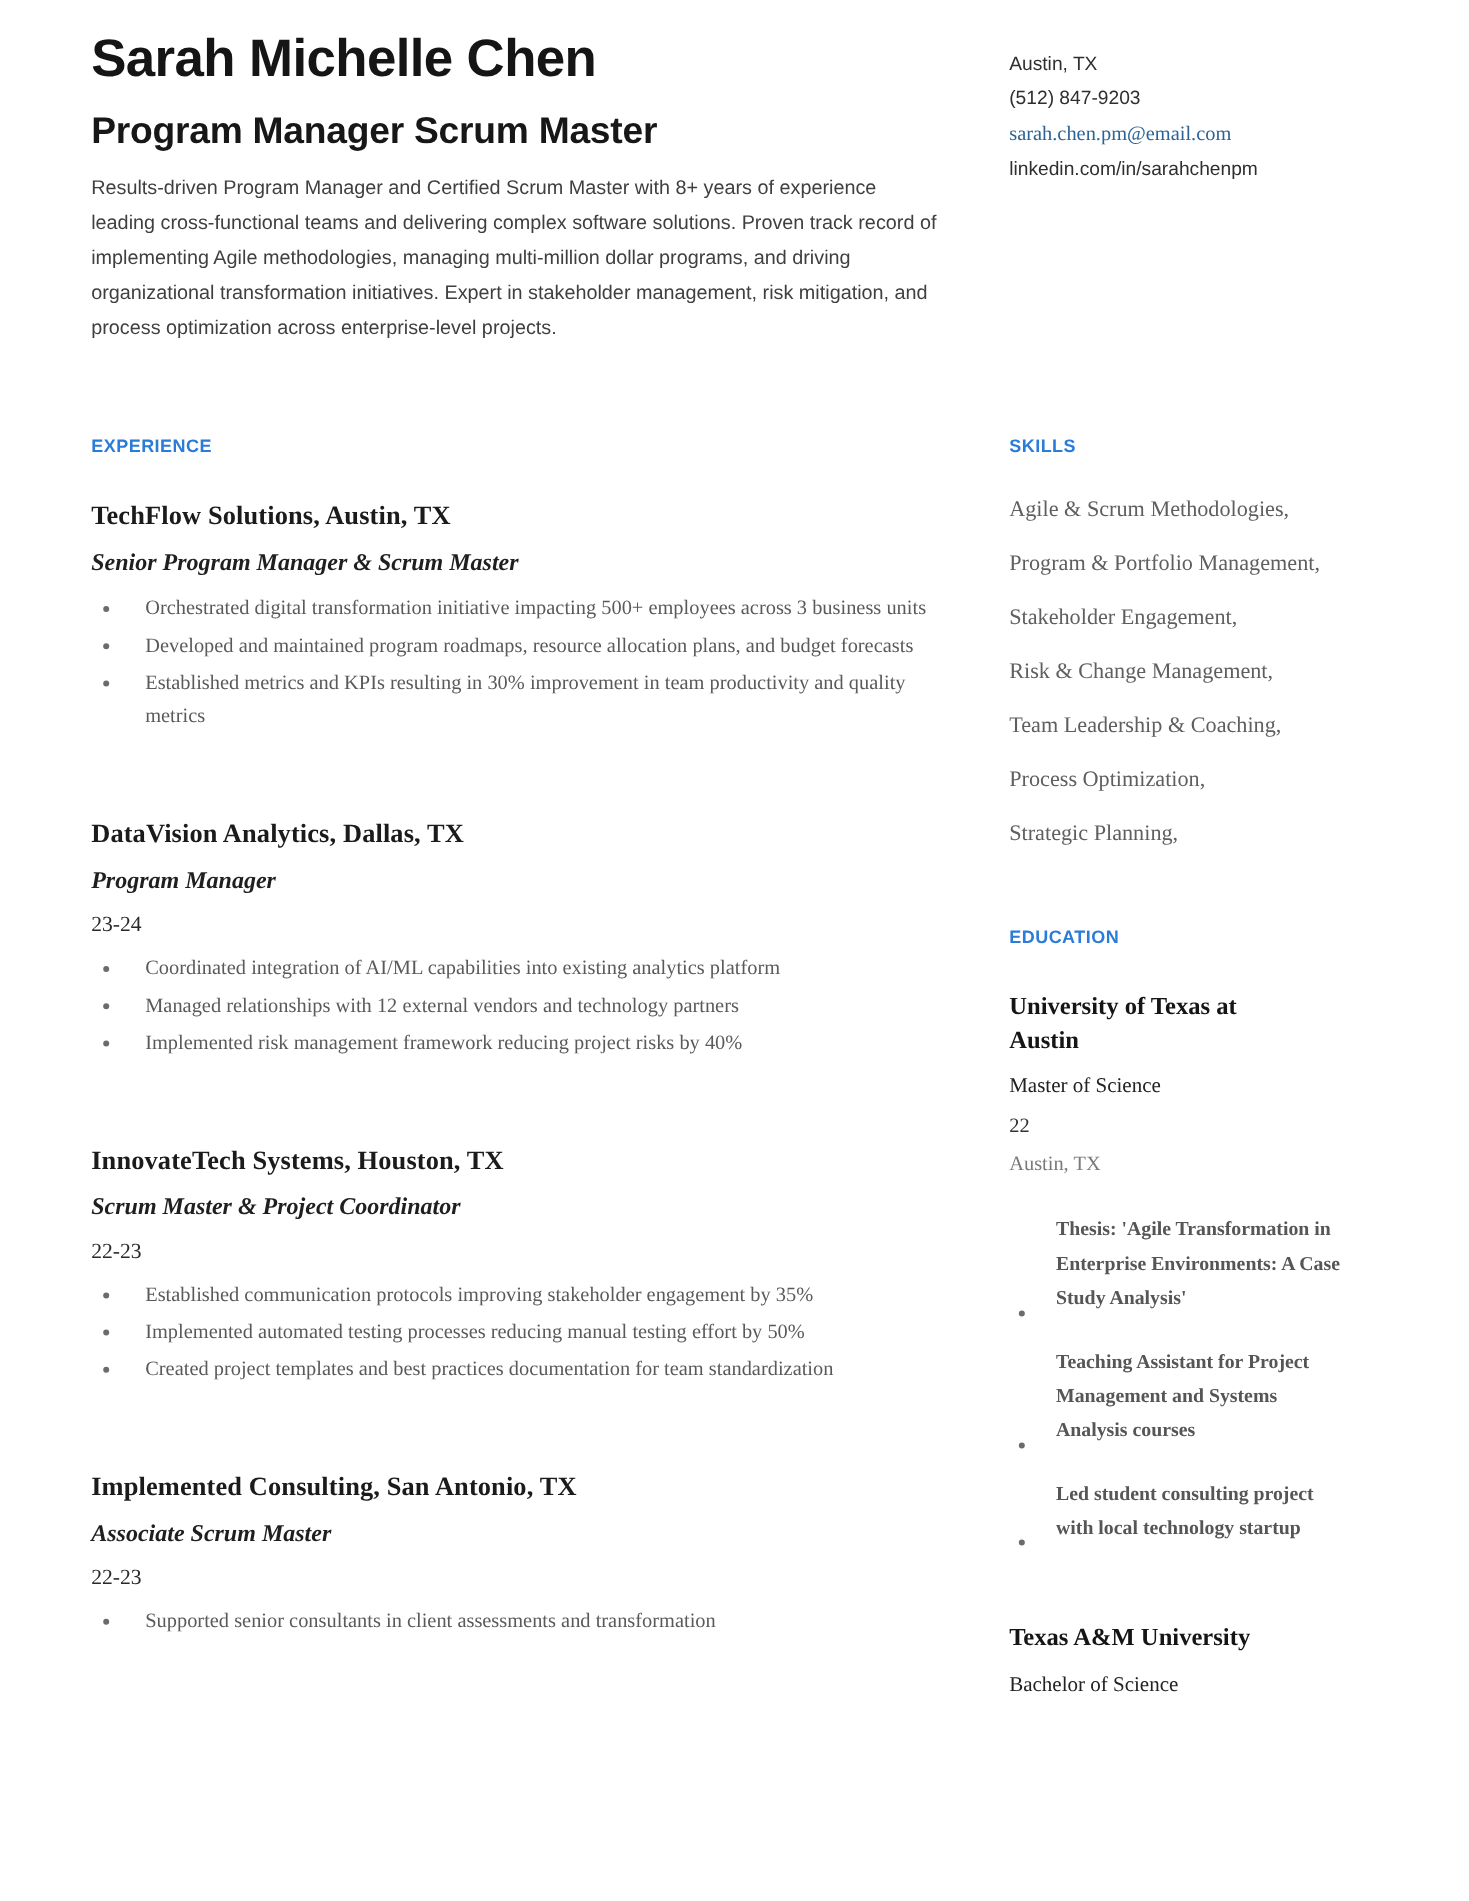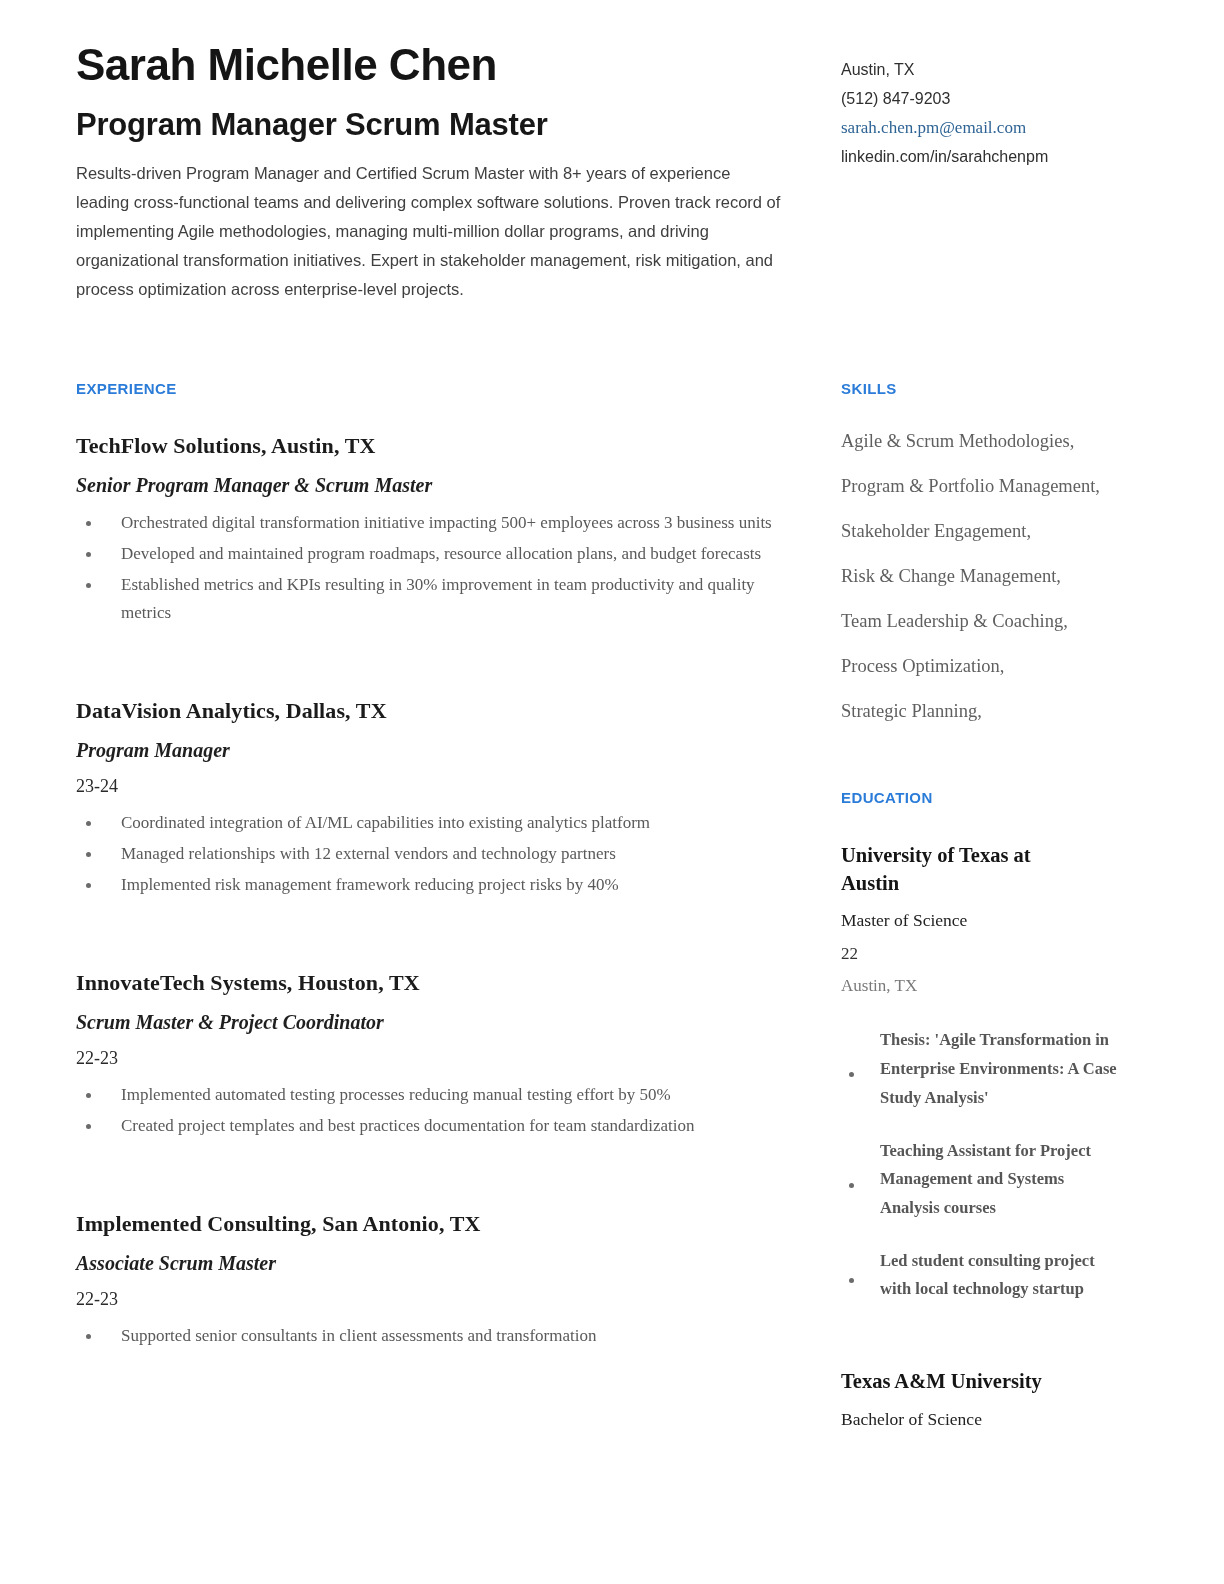--- a/index.html
+++ b/index.html
@@ -2,21 +2,21 @@
 <html><head>
 <meta charset="utf-8">
 <style>
   * { margin:0; padding:0; box-sizing:border-box; }
   html,body { background:#ffffff; }
   .page {
     position:relative;
     width:1224px; height:1584px;
     background:#ffffff;
     overflow:hidden;
-    padding:40px 74px 0 76px;
+    padding:24px 74px 0 76px;
     font-family:"Liberation Sans", sans-serif;
   }
   
   .top-grid { display:grid; grid-template-columns:714px 1fr; column-gap:51px; }
   .name {
     font-size:44px; font-weight:800; color:#151515;
     letter-spacing:-0.5px; line-height:1.15;
     font-family:"Liberation Sans", sans-serif;
   }
   .headline {
@@ -84,21 +84,21 @@
   }
   .edu-date {
     font-family:"Liberation Serif","DejaVu Serif",serif;
     font-size:17px; color:#333333; margin-top:13px;
   }
   .edu-loc {
     font-family:"Liberation Serif","DejaVu Serif",serif;
     font-size:17px; color:#7a7a7a; margin-top:12px;
   }
   .edu-bullets { margin-top:30px; }
-  .edu-bullet { display:flex; align-items:center; margin-bottom:24px; }
+  .edu-bullet { display:flex; align-items:flex-end; margin-bottom:24px; }
   .edu-bullet .dot { margin:11px 26px 0 8px; }
   .edu-bullet .btext {
     font-family:"Liberation Serif","DejaVu Serif",serif;
     font-size:16.5px; font-weight:600; line-height:1.74; color:#565656;
     max-width:240px;
   }
 </style>
 </head>
 <body>
 
@@ -160,20 +160,24 @@
               <span class="btext">Implemented risk management framework reducing project risks by 40%</span>
             </div>
         </div>
       </div>
 
       <div class="job">
         <div class="company">InnovateTech Systems, Houston, TX</div>
         <div class="jobtitle">Scrum Master &amp; Project Coordinator</div>
         <div class="dates">22-23</div>
         <div class="bullets">
+          <div class="bullet">
+              <span class="dot"></span>
+              <span class="btext">Established communication protocols improving stakeholder engagement by 35%</span>
+            </div>
           <div class="bullet">
               <span class="dot"></span>
               <span class="btext">Implemented automated testing processes reducing manual testing effort by 50%</span>
             </div>
           <div class="bullet">
               <span class="dot"></span>
               <span class="btext">Created project templates and best practices documentation for team standardization</span>
             </div>
         </div>
       </div>

